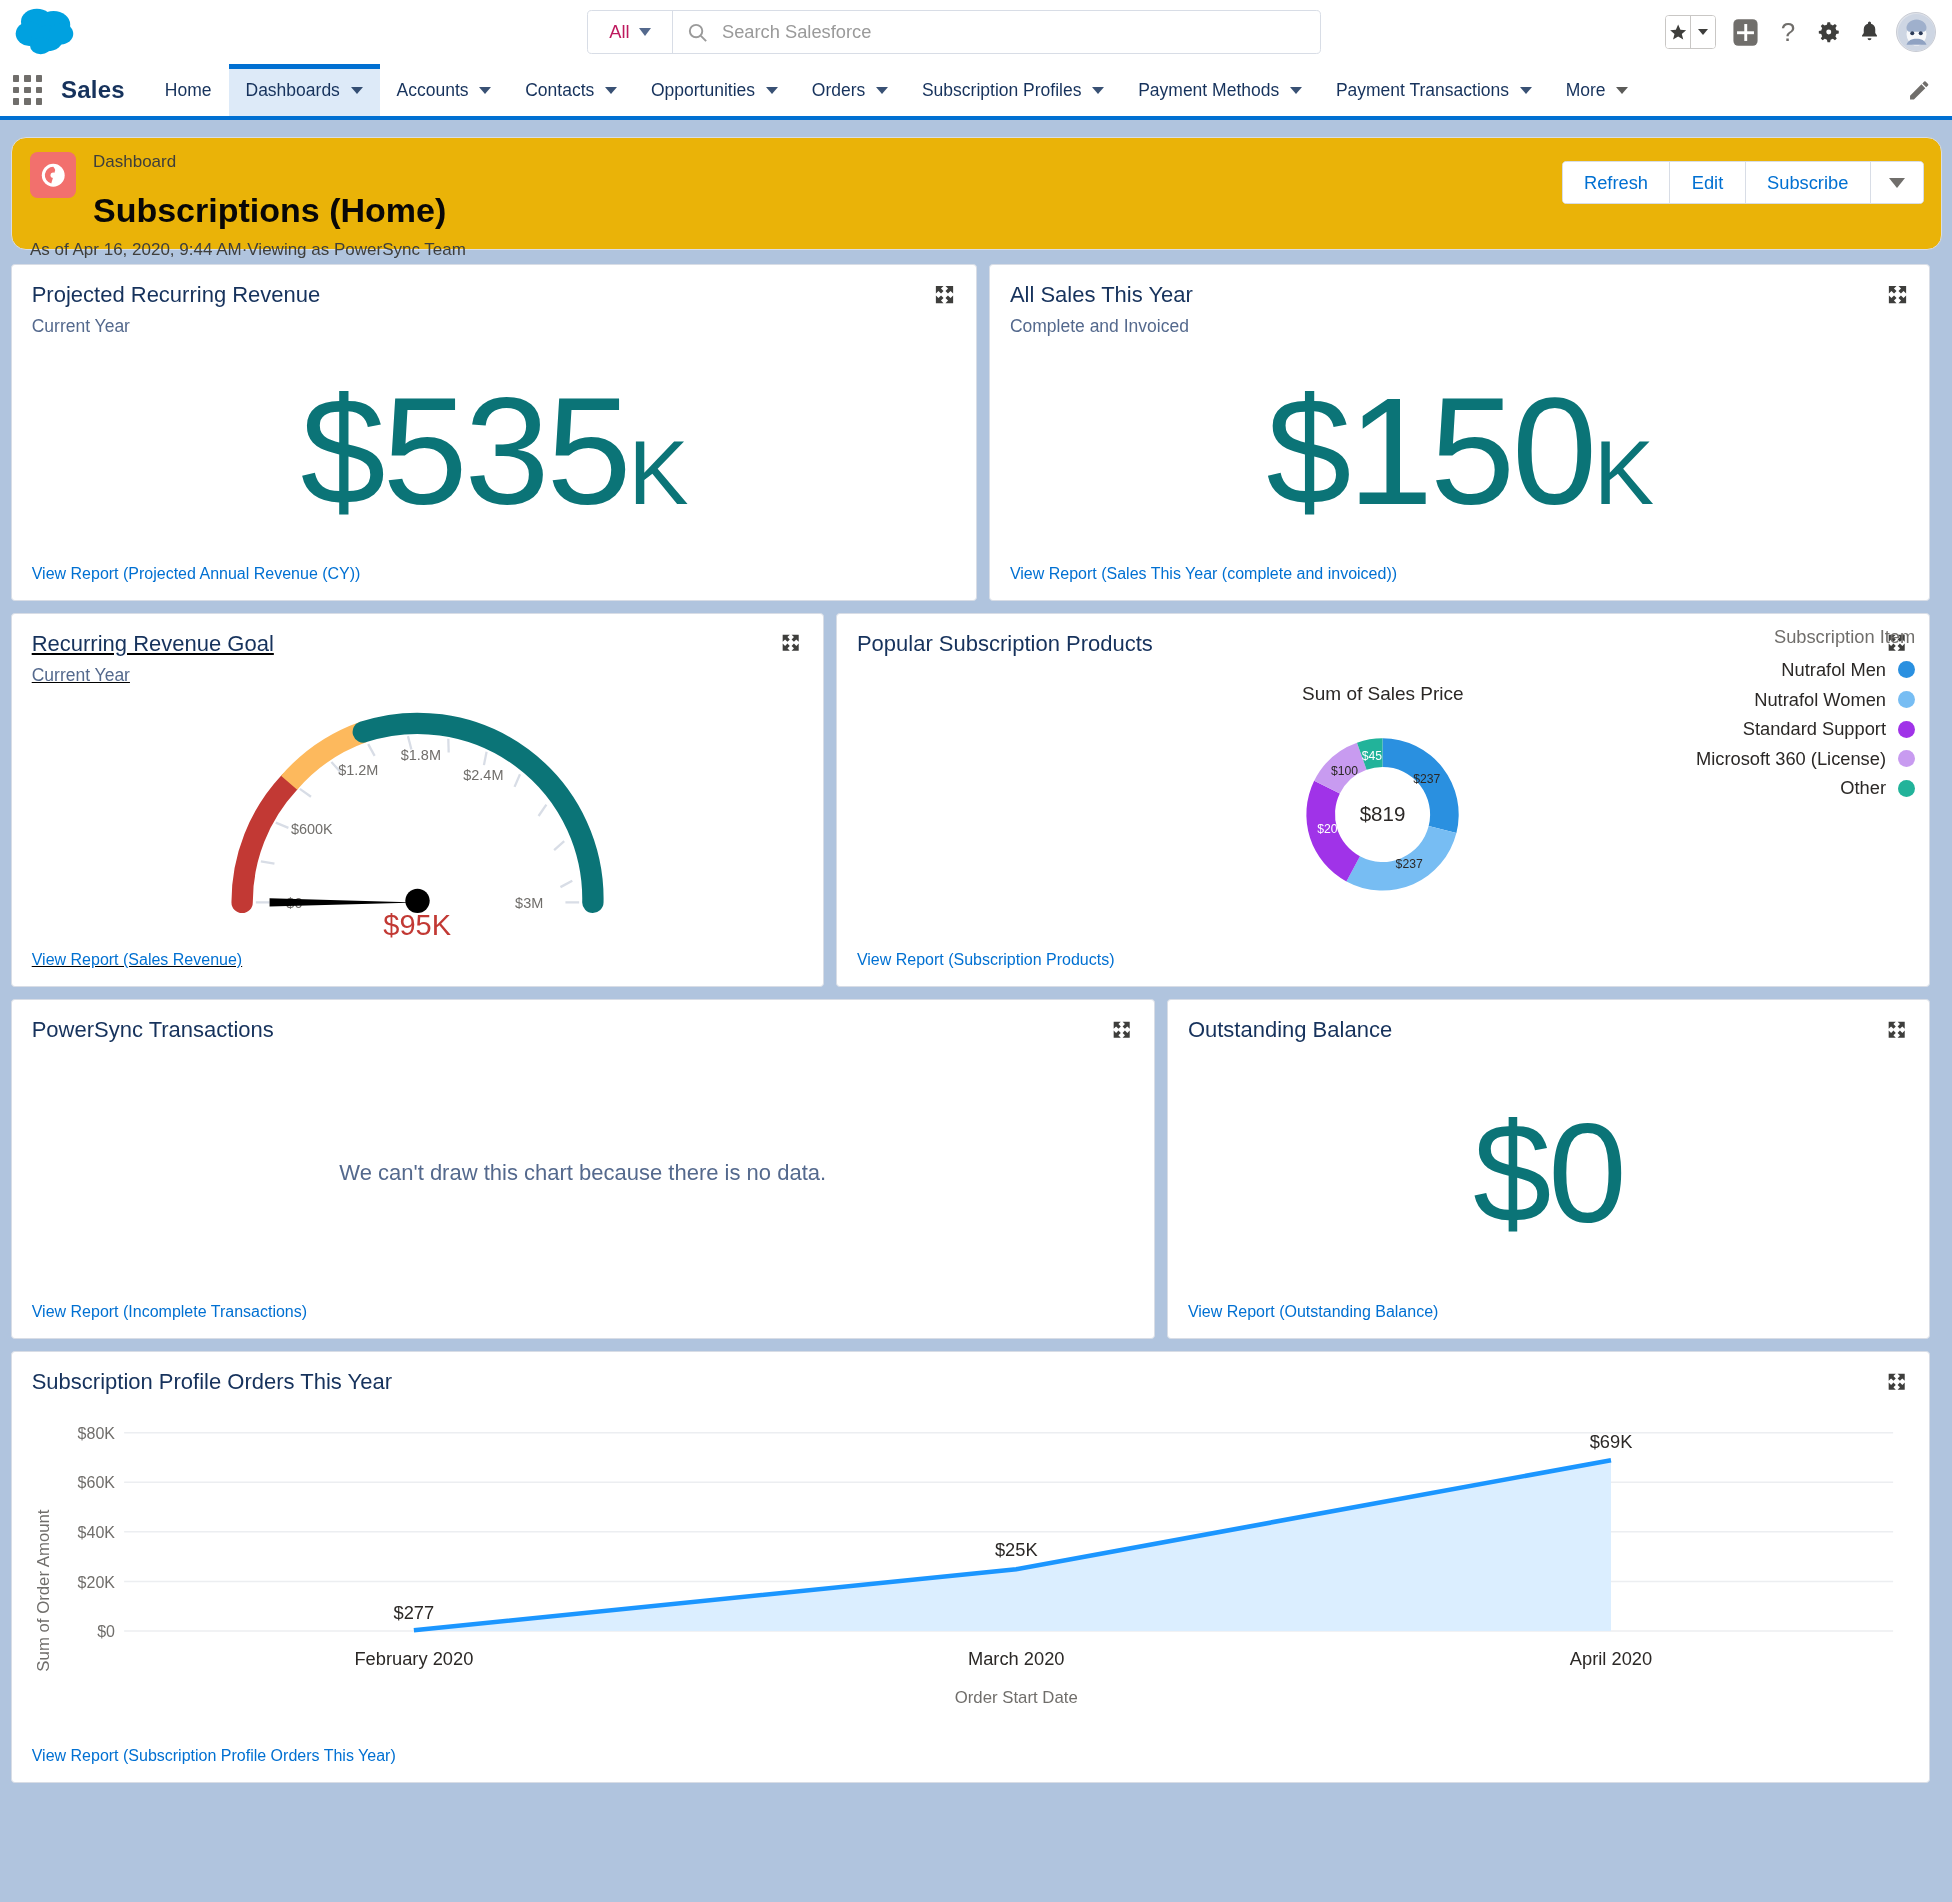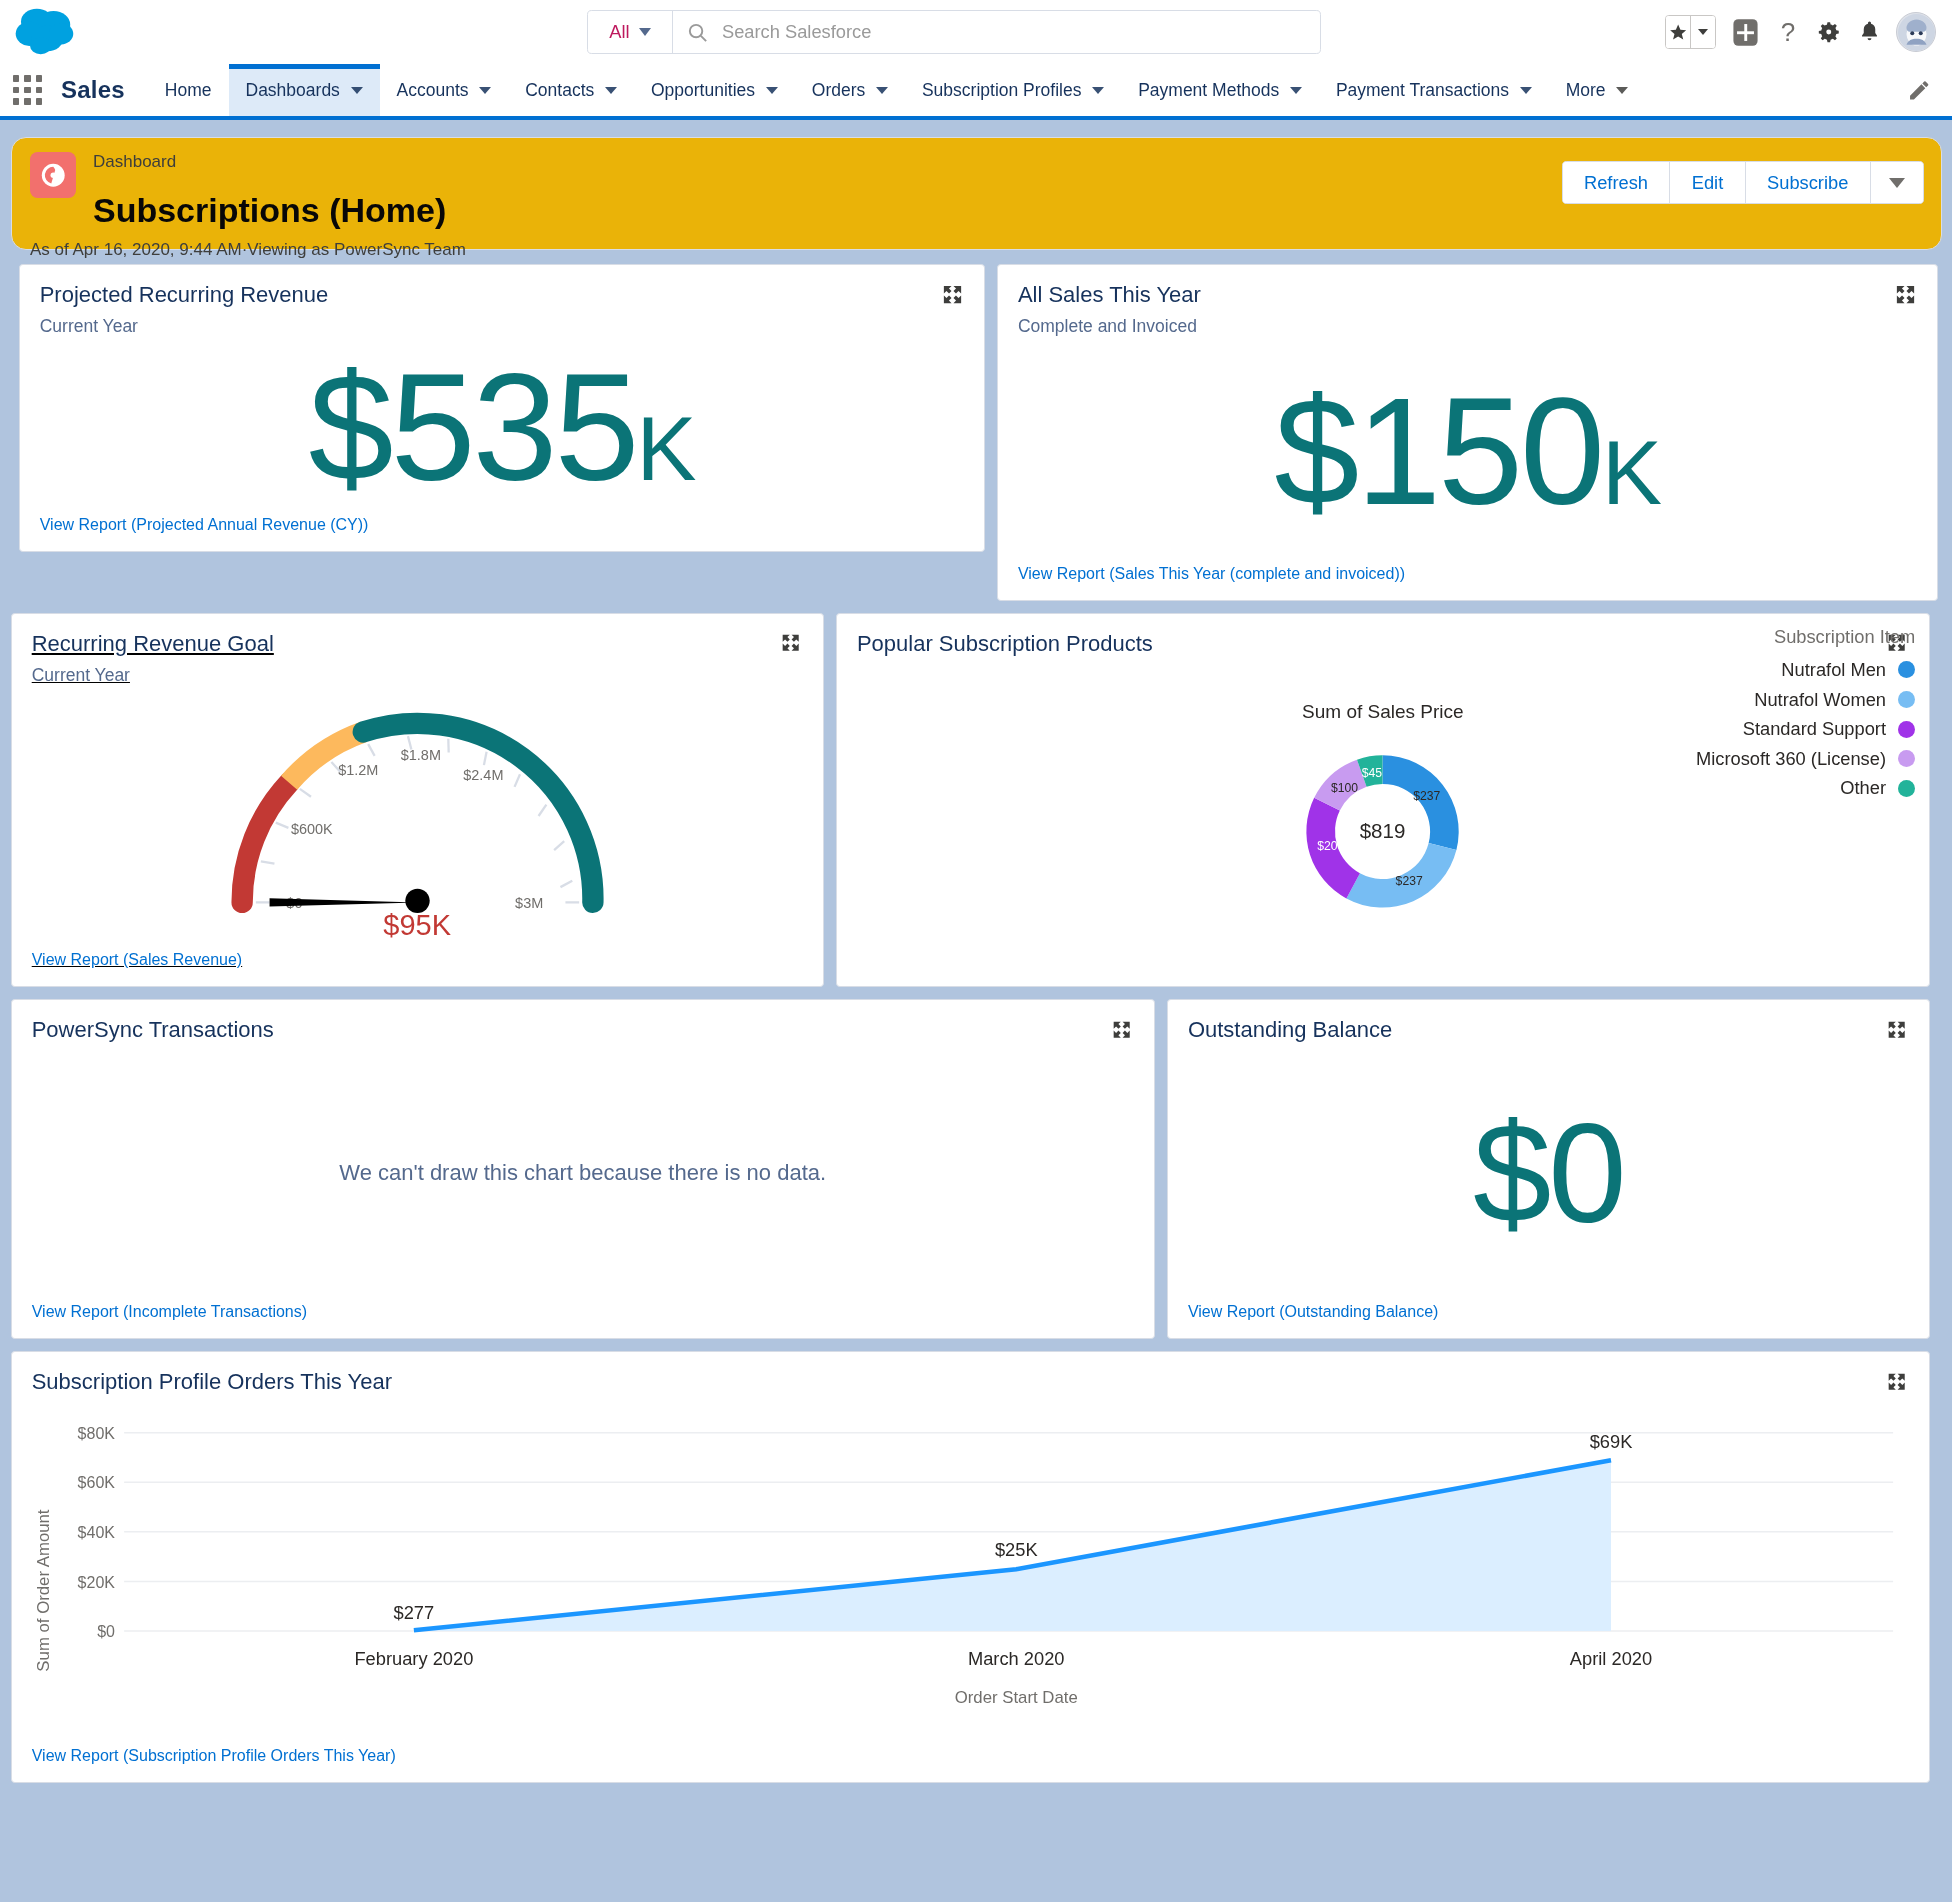--- a/index.html
+++ b/index.html
@@ -349,21 +349,21 @@
       <div class="dash-btn">Edit</div>
       <div class="dash-btn">Subscribe</div>
       <div class="dash-btn last">
         <span class="caret-down" style="border-top-color:#706e6b;border-left-width:8.4px;border-right-width:8.4px;border-top-width:10px;"></span>
       </div>
     </div>
   </div>
 
   <div class="row">
 
-    <div class="card" style="width:966px;height:288px;margin-left:8px;">
+    <div class="card" style="width:966px;height:337px;">
       <div class="card-title">Projected Recurring Revenue</div>
       <div class="card-sub">Current Year</div>
       <div class="expand-icon">
         <svg width="23" height="23" viewBox="0 0 24 24" fill="#3e3e3c">
           <path d="M3 3h8L8.3 5.7 11 8.4 8.4 11 5.7 8.3 3 11z"></path>
             <path d="M21 3v8l-2.7-2.7L15.6 11 13 8.4l2.7-2.7L13 3z"></path>
           <path d="M3 21v-8l2.7 2.7L8.4 13 11 15.6l-2.7 2.7L11 21z"></path>
             <path d="M21 21h-8l2.7-2.7L13 15.6 15.6 13l2.7 2.7L21 13z"></path>
         </svg>
       </div>
@@ -508,20 +508,21 @@
 
               <text x="58" y="-42" text-anchor="middle" font-size="16" fill="#2b2826" font-family="Liberation Sans, sans-serif">$237</text>
               <text x="35" y="70" text-anchor="middle" font-size="16" fill="#2b2826" font-family="Liberation Sans, sans-serif">$237</text>
               <text x="-68" y="24" text-anchor="middle" font-size="16" fill="#ffffff" font-family="Liberation Sans, sans-serif">$200</text>
               <text x="-50" y="-52" text-anchor="middle" font-size="16" fill="#2b2826" font-family="Liberation Sans, sans-serif">$100</text>
               <text x="-14" y="-72" text-anchor="middle" font-size="16" fill="#ffffff" font-family="Liberation Sans, sans-serif">$45</text>
             </g>
           </svg>
         </div>
       </div>
+      <div class="view-report">View Report (Subscription Products)</div>
     </div>
   </div>
 
   <div class="row">
 
     <div class="card" style="width:1144px;height:340px;">
       <div class="card-title">PowerSync Transactions</div>
       <div class="expand-icon">
         <svg width="21.4" height="21.4" viewBox="0 0 24 24" fill="#3e3e3c">
           <path d="M3 3h8L8.3 5.7 11 8.4 8.4 11 5.7 8.3 3 11z"></path>

